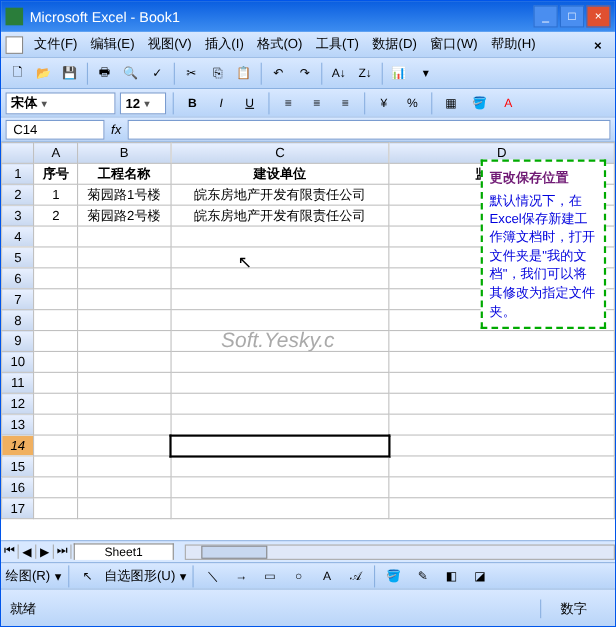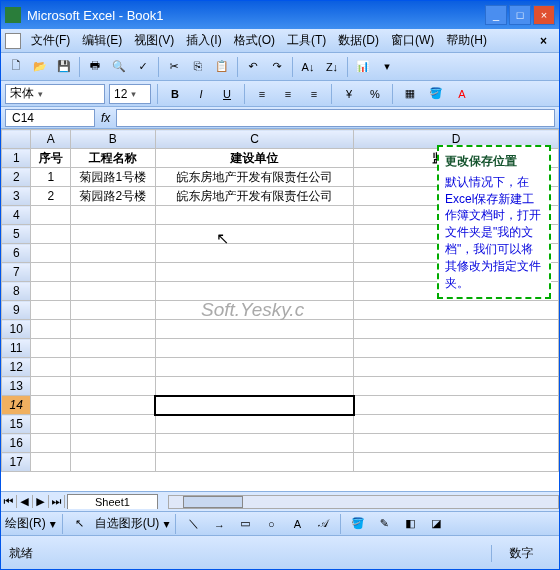--- a/index.html
+++ b/index.html
@@ -11,39 +11,39 @@
 .winbtn { width: 22px; height: 20px; background: #4a8ef0; border: 1px solid #2a6ed0; color: #fff; text-align: center; line-height: 18px; font-size: 11px; cursor: pointer; }
 .winbtn.close { background: #e05030; }
 .menubar { background: linear-gradient(#d8e8ff, #b8d4f8); height: 24px; display: flex; align-items: center; padding: 0 4px; border-bottom: 1px solid #8ab0e0; }
 .docicon { width: 16px; height: 16px; background: #fff; border: 1px solid #888; margin-right: 4px; }
 .menuitem { padding: 2px 6px; cursor: pointer; }
 .helpq { margin-left: auto; color: #333; padding: 2px 6px; }
 .toolbar { background: linear-gradient(#d8e8ff, #b8d4f8); height: 28px; display: flex; align-items: center; padding: 0 4px; gap: 2px; border-bottom: 1px solid #8ab0e0; }
 .tbtn { width: 22px; height: 22px; border: 1px solid transparent; display: flex; align-items: center; justify-content: center; cursor: pointer; font-size: 11px; }
 .tsep { width: 1px; height: 20px; background: #8ab0e0; margin: 0 2px; }
 .fontrow { background: linear-gradient(#d8e8ff, #b8d4f8); height: 26px; display: flex; align-items: center; padding: 0 4px; gap: 4px; border-bottom: 1px solid #8ab0e0; }
-.fontsel { background: #fff; border: 1px solid #7a9cd0; padding: 1px 4px; height: 20px; display: flex; align-items: center; }
+.fontsel { background: #fff; border: 1px solid #7a9cd0; padding: 1px 4px; height: 20px; display: flex; align-items: center; font-weight: bold; }
 .fontsel .dd { margin-left: 4px; font-size: 9px; color: #555; }
 .namebox-row { background: linear-gradient(#d8e8ff, #b8d4f8); height: 22px; display: flex; align-items: center; padding: 0 4px; border-bottom: 1px solid #8ab0e0; }
 .namebox { background: #fff; border: 1px solid #7a9cd0; width: 90px; padding: 1px 6px; height: 18px; }
 .fxlabel { font-style: italic; margin: 0 6px; }
 .formulabar { flex: 1; background: #fff; border: 1px solid #7a9cd0; height: 18px; }
 .grid-area { position: relative; height: 362px; overflow: hidden; background: #fff; }
 table.sheet { border-collapse: collapse; table-layout: fixed; }
 .sheet th, .sheet td { border: 1px solid #c0c0c0; font-size: 12px; text-align: center; overflow: hidden; white-space: nowrap; }
 .sheet th { background: linear-gradient(#e8f0ff, #c8d8f0); font-weight: normal; }
 .sheet th.rowh { width: 30px; height: 19px; }
 .sheet th.colh { height: 18px; }
 .sheet th.rowh.sel { background: #f0b060; color: #000; font-style: italic; }
 .sheet td { height: 19px; padding: 0 2px; }
 .sheet td.bold-h { font-weight: bold; }
 .sheet td.selcell { border: 2px solid #000 !important; }
 .col-A { width: 40px; } .col-B { width: 85px; } .col-C { width: 200px; } .col-D { width: 210px; }
 .tooltip-box { position: absolute; top: 16px; right: 8px; width: 114px; border: 2px dashed #0a0; background: #fff; padding: 6px; font-size: 12px; line-height: 1.4; }
-.tooltip-title { color: #14532d; font-weight: bold; margin-bottom: 4px; }
+.tooltip-title { color: #701a75; font-weight: bold; margin-bottom: 4px; }
 .tooltip-body { color: #00d; }
 .watermark { position: absolute; top: 170px; left: 200px; font-size: 19px; color: #aaa; font-style: italic; pointer-events: none; }
 .cursor-arrow { position: absolute; top: 100px; left: 215px; font-size: 16px; pointer-events: none; }
 .tabrow { background: #d8e8ff; height: 20px; display: flex; align-items: center; border-top: 1px solid #8ab0e0; font-size: 11px; }
 .tabnav { display: flex; }
 .tabnav span { width: 16px; text-align: center; border-right: 1px solid #aaa; cursor: pointer; }
 .sheettab { background: #fff; border: 1px solid #888; border-bottom: none; padding: 1px 27px; margin-left: 2px; }
 .hscroll { flex: 1; margin-left: 10px; height: 14px; background: #e0e8f8; border: 1px solid #aaa; position: relative; }
 .hscroll .thumb { position: absolute; left: 14px; width: 60px; top: 0; bottom: 0; background: #c8d8f0; border: 1px solid #888; }
 .drawbar { background: linear-gradient(#d8e8ff, #b8d4f8); height: 24px; display: flex; align-items: center; padding: 0 4px; gap: 4px; border-top: 1px solid #8ab0e0; font-size: 12px; }

